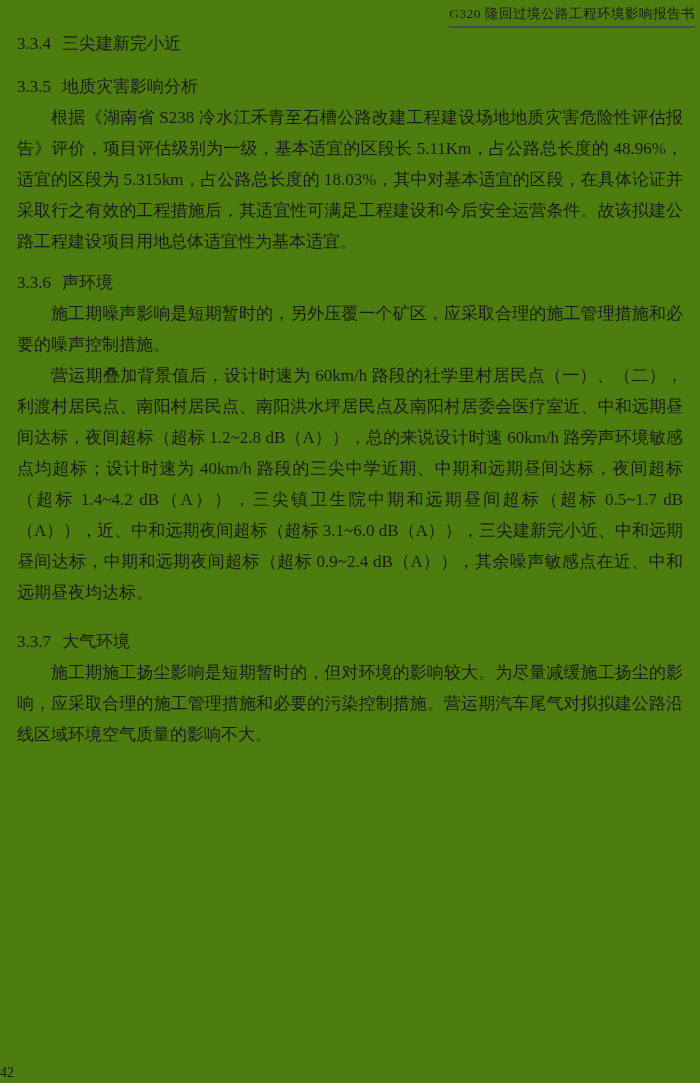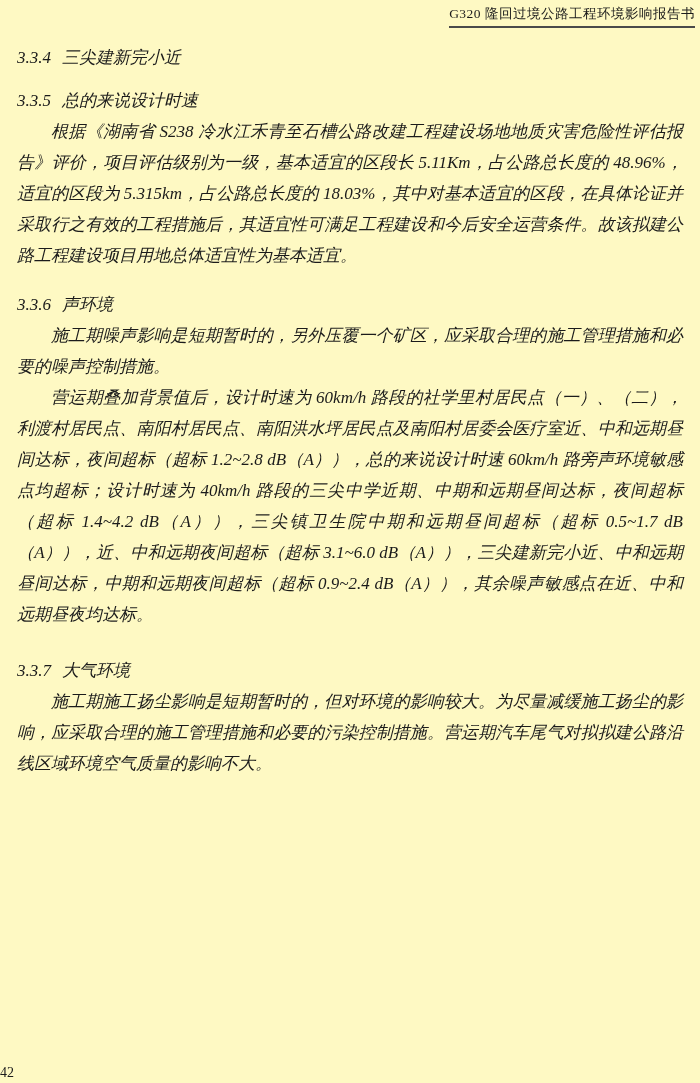--- a/index.html
+++ b/index.html
@@ -5,21 +5,21 @@
   html, body {
     margin: 0;
     padding: 0;
     background: #e8e8e8;
   }
   .page {
     position: relative;
     width: 700px;
     height: 1083px;
     margin: 0 auto;
-    background: #fef9c3;
+    background: #4d7c0f;
     font-family: "Liberation Serif", "DejaVu Serif", serif;
     color: #1b1b1b;
     overflow: hidden;
   }
   
   .running-header {
     position: absolute;
     top: 4px;
     right: 5px;
     text-align: right;
@@ -28,24 +28,23 @@
     display: inline-block;
     font-size: 13.5px;
     line-height: 17px;
     letter-spacing: 0.5px;
     padding-bottom: 4px;
     border-bottom: 2px solid #4a4a4a;
   }
   
   .doc-body {
     position: absolute;
-    top: 42px;
+    top: 28px;
     left: 17px;
     right: 17px;
-    font-style: italic;
   }
   .section-heading {
     display: flex;
     align-items: baseline;
     font-size: 17px;
     line-height: 31px;
     font-weight: normal;
     margin: 0;
   }
   .section-heading .heading-num {
@@ -54,22 +53,22 @@
   }
   .section p {
     margin: 0;
     font-size: 17px;
     line-height: 31px;
     text-indent: 2em;
     text-align: justify;
     word-break: break-word;
   }
   .section.s2 { margin-top: 12px; }
-  .section.s3 { margin-top: 18px; }
-  .section.s4 { margin-top: 25px; }
+  .section.s3 { margin-top: 10px; }
+  .section.s4 { margin-top: 18px; }
   
   .page-footer {
     position: absolute;
     bottom: 2px;
     left: 0;
     width: 100%;
     text-align: left;
     font-size: 14px;
     line-height: 17px;
   }
@@ -88,21 +87,21 @@
     <div class="section s1">
       <h2 class="section-heading">
         <span class="heading-num">3.3.4</span>
         <span class="heading-title">三尖建新完小近</span>
       </h2>
     </div>
 
     <div class="section s2">
       <h2 class="section-heading">
         <span class="heading-num">3.3.5</span>
-        <span class="heading-title">总的来说设计时速</span>
+        <span class="heading-title">地质灾害影响分析</span>
       </h2>
       <p>根据《湖南省 S238 冷水江禾青至石槽公路改建工程建设场地地质灾害危险性评估报告》评价，项目评估级别为一级，基本适宜的区段长 5.11Km，占公路总长度的 48.96%，适宜的区段为 5.315km，占公路总长度的 18.03%，其中对基本适宜的区段，在具体论证并采取行之有效的工程措施后，其适宜性可满足工程建设和今后安全运营条件。故该拟建公路工程建设项目用地总体适宜性为基本适宜。</p>
     </div>
 
     <div class="section s3">
       <h2 class="section-heading">
         <span class="heading-num">3.3.6</span>
         <span class="heading-title">声环境</span>
       </h2>
       <p>施工期噪声影响是短期暂时的，另外压覆一个矿区，应采取合理的施工管理措施和必要的噪声控制措施。</p>

